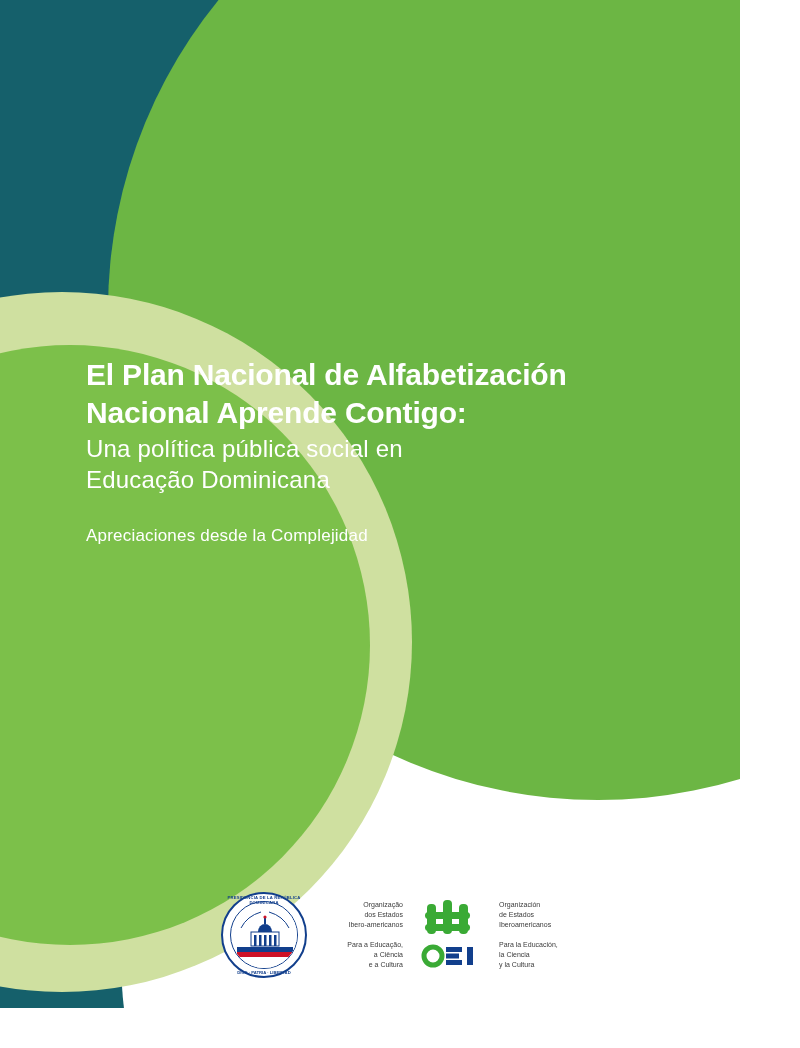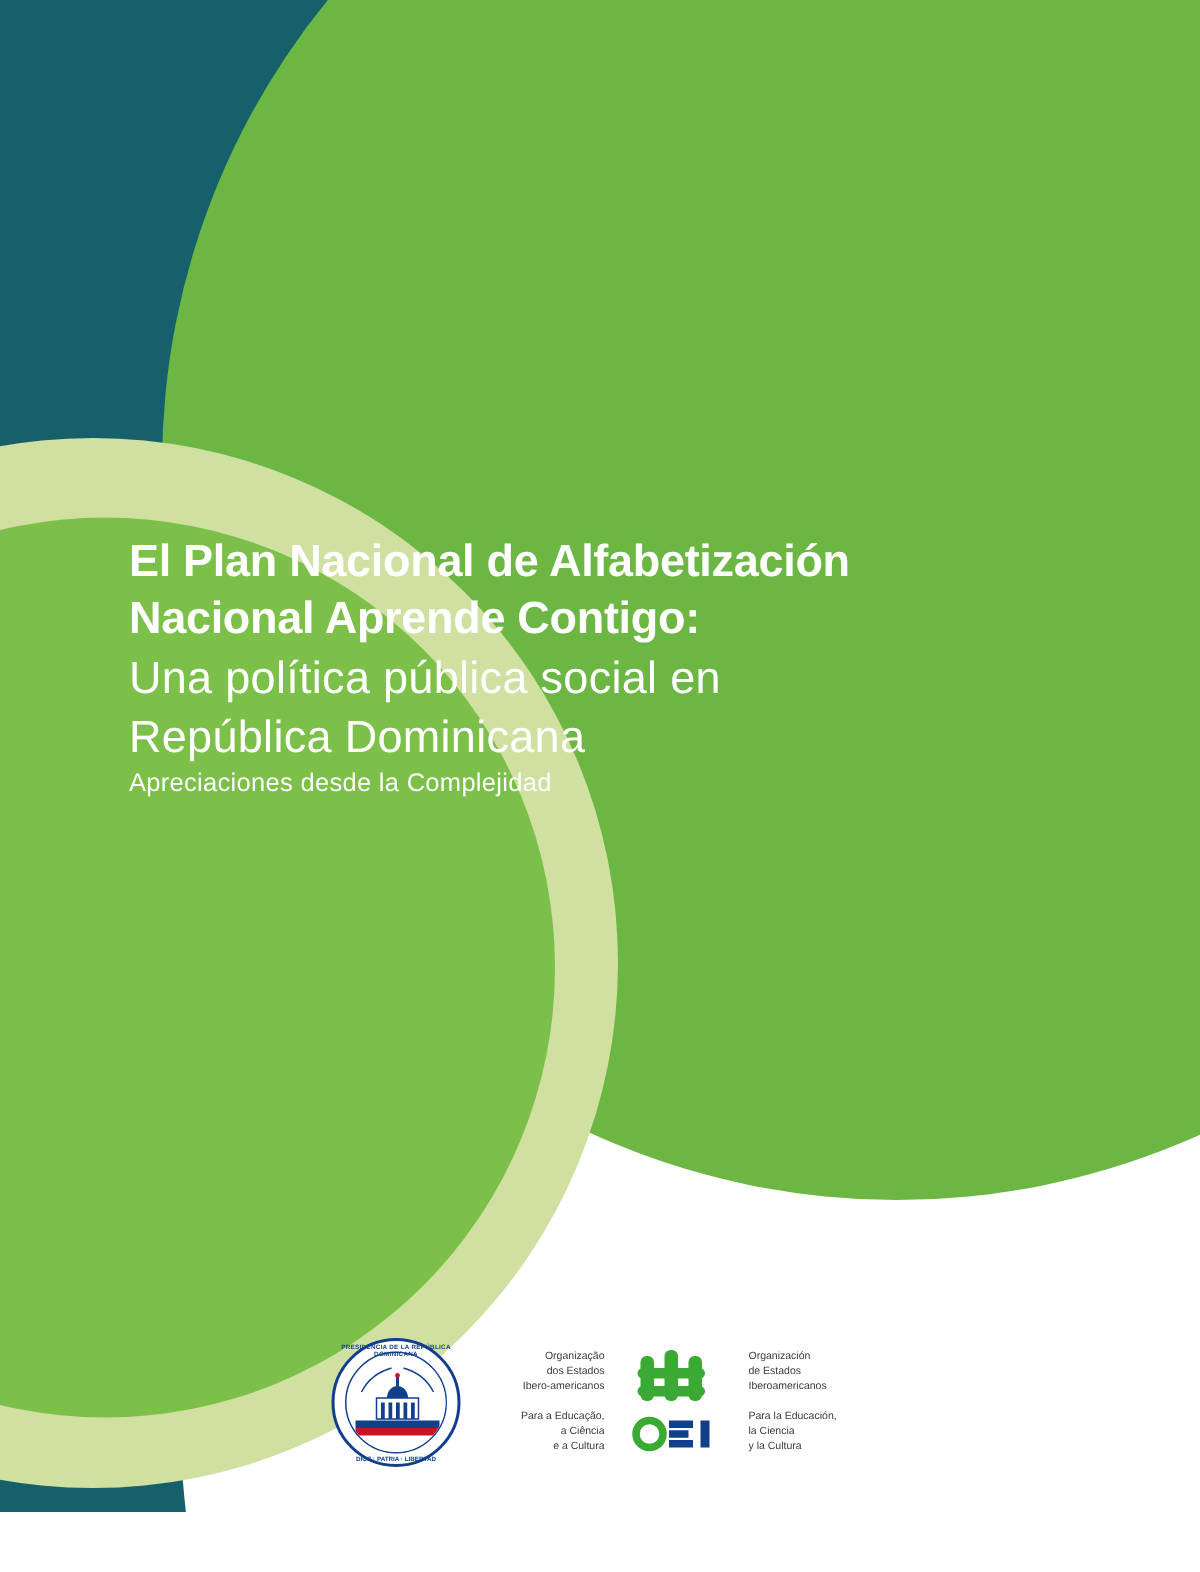--- a/index.html
+++ b/index.html
@@ -9,21 +9,21 @@
   }
   body {
     width: 800px;
     height: 1048px;
     overflow: hidden;
     font-family: "Liberation Sans", sans-serif;
   }
 
   #cover {
     position: relative;
-    width: 800px;
+    width: 740px;
     height: 1048px;
     overflow: hidden;
     background: #ffffff;
   }
 
   
   .teal-block {
     position: absolute;
     left: 0;
     top: 0;
@@ -94,28 +94,29 @@
   }
   .title-line-bold {
     font-size: 30px;
     font-weight: bold;
     line-height: 1.28;
     letter-spacing: -0.2px;
     color: #ffffff;
     white-space: nowrap;
   }
   .title-line-light {
-    font-size: 30px;
+    font-size: 24px;
     font-weight: 300;
     line-height: 1.32;
     letter-spacing: 0.2px;
     color: #ffffff;
     white-space: nowrap;
   }
   .subtitle {
+    margin-top: 30px;
     font-size: 17px;
     font-weight: 300;
     letter-spacing: 0.2px;
     color: #ffffff;
   }
 
   
   .logos {
     position: absolute;
     left: 0;
@@ -210,21 +211,21 @@
   <div class="white-cut"></div>
   <div class="green-mid"></div>
   <div class="green-light"></div>
   <div class="green-med2"></div>
   <div class="bottom-white"></div>
 
   <div class="title-block">
     <div class="title-line-bold">El Plan Nacional de Alfabetización</div>
     <div class="title-line-bold">Nacional Aprende Contigo:</div>
     <div class="title-line-light">Una política pública social en</div>
-    <div class="title-line-light">República Dominicana</div>
+    <div class="title-line-light">Educação Dominicana</div>
     <div class="subtitle">Apreciaciones desde la Complejidad</div>
   </div>
 
   <div class="logos">
 
     <div class="seal">
       <div class="seal-ring"></div>
       <div class="seal-inner">
         <svg width="68" height="68" viewBox="0 0 68 68" xmlns="http://www.w3.org/2000/svg">
           <circle cx="34" cy="34" r="33" fill="#ffffff"></circle>

